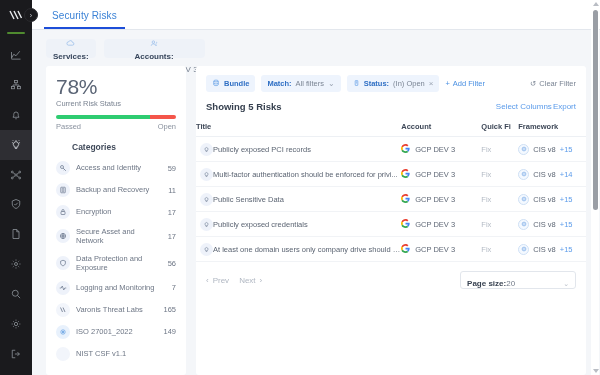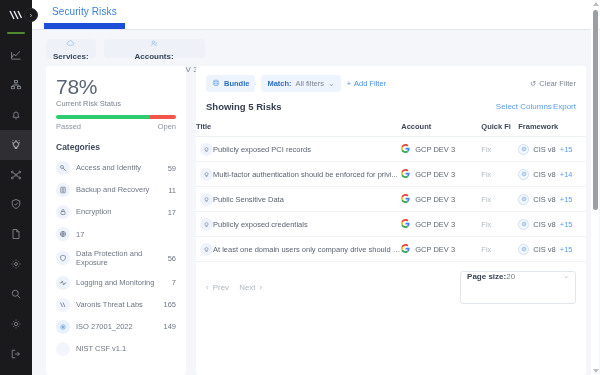--- a/index.html
+++ b/index.html
@@ -49,21 +49,21 @@
   .content { flex: 1 1 auto; height: 375px; display: flex; flex-direction: column; background: #f4f6f9; min-width:0; }
 
   .topbar {
     height: 30px; background: #ffffff;
     border-bottom: 1px solid #e3e7ed;
     display: flex; align-items: flex-end; padding-left: 12px;
     flex: 0 0 30px;
   }
   .tab {
     font-size: 10px; color: #3b82d6; padding: 0 8px 6px 8px;
-    border-bottom: 6px solid #1d4ed8; letter-spacing: .1px;
+    border-bottom: 2px solid #1d4ed8; letter-spacing: .1px;
   }
 
   .filterbar {
     height: 36px; flex: 0 0 36px;
     display: flex; align-items: center; gap: 8px;
     padding: 0 14px;
   }
   .fchip {
     height: 19px; border-radius: 4px; background: #eef2f8;
     display: inline-flex; align-items: center; gap: 4px;
@@ -83,21 +83,21 @@
     border-radius: 3px; padding: 10px 10px 12px 10px;
     overflow: hidden;
   }
   .pct { font-size: 21px; color: #5a6475; font-weight: 300; line-height: 1.05; letter-spacing: -0.3px; }
   .pct-sub { font-size: 7.5px; color: #7b8492; margin-top: 1px; }
   .meter { height: 4px; border-radius: 2px; margin-top: 7px; display: flex; overflow: hidden; }
   .meter .g { background: #2ecc71; }
   .meter .r { background: #f4554a; }
   .meter-lbls { display: flex; justify-content: space-between; margin-top: 3px; font-size: 7.5px; color: #8a929f; }
 
-  .sec-title { font-size: 8.5px; font-weight: bold; color: #414b5b; margin: 11px 0 5px 0; display:flex; align-items:center; justify-content: space-between; }
+  .sec-title { font-size: 8.5px; font-weight: bold; color: #414b5b; margin: 11px 0 5px 16px; display:flex; align-items:center; justify-content: space-between; }
 
   .cat-row { display: flex; align-items: center; gap: 6px; padding: 4px 0; }
   .cat-ico {
     width: 14px; height: 14px; border-radius: 50%; background: #eef2fa;
     display: flex; align-items: center; justify-content: center;
     color: #5d6b82; flex: 0 0 14px;
   }
   .cat-ico svg { display:block; }
   .cat-name { flex: 1 1 auto; font-size: 7.5px; color: #6d7685; line-height: 1.25; }
   .cat-num { font-size: 7.5px; color: #6d7685; }
@@ -154,22 +154,22 @@
   .fwbadge {
     width: 11px; height: 11px; border-radius: 50%;
     border: 1px solid #cfe0f5; background:#f4f9ff; flex: 0 0 11px;
     display:flex; align-items:center; justify-content:center; color:#5f9ae0;
   }
   .fwplus { color: #5b9bea; }
 
   .pager { display: flex; align-items: center; padding: 9px 10px; gap: 10px; }
   .pg { font-size: 8px; color: #b0b7c2; display: inline-flex; align-items: center; gap: 4px; }
   .pagesize {
-    border: 1px solid #e2e6ec; border-radius: 3px; height: 33px;
-    display: inline-flex; align-items: flex-start; padding: 0 6px;
+    border: 1px solid #e2e6ec; border-radius: 3px; height: 18px;
+    display: inline-flex; align-items: flex-end; padding: 0 6px;
     font-size: 8px; color: #737c8a;
   }
   .pagesize b { color: #39435220; }
   .pagesize b { color: #394352; font-weight: bold; }
   .pagesize .cv { color: #b6bdc7; font-size: 7px; }
 
   
   .scrollbar {
     position: absolute; right: 1px; top: 0; width: 8px; height: 375px;
     background: #ffffff;
@@ -360,20 +360,21 @@
           <span class="cat-num">17</span>
         </div>
 
         <div class="cat-row">
           <span class="cat-ico">
             <svg width="8" height="8" viewBox="0 0 16 16" fill="none" stroke="currentColor" stroke-width="1.3">
               <circle cx="8" cy="8" r="5.2"></circle>
                 <path d="M2.8 8 h10.4 M8 2.8 c2 2.2 2 8.2 0 10.4 M8 2.8 c-2 2.2-2 8.2 0 10.4"></path>
             </svg>
           </span>
+          <span class="cat-name">Secure Asset and Network</span>
           <span class="cat-num">17</span>
         </div>
 
         <div class="cat-row">
           <span class="cat-ico">
             <svg width="8" height="8" viewBox="0 0 16 16" fill="none" stroke="currentColor" stroke-width="1.3">
               <path d="M8 2.5 L12.8 4.4 v3.8 c0 2.8-2.4 4.8-4.8 5.5 -2.4-.7-4.8-2.7-4.8-5.5 V4.4 z"></path>
             </svg>
           </span>
           <span class="cat-name">Data Protection and Exposure</span>
@@ -435,20 +436,31 @@
             </span>
             <b>Bundle</b>
           </div>
 
           <div class="bchip">
             <b>Match:</b>
             <span class="gray">All filters</span>
             <span class="x">⌄</span>
           </div>
 
+          <div class="bchip">
+            <span>
+              <svg width="7" height="8" viewBox="0 0 16 16" fill="none" stroke="#4a90e2" stroke-width="1.3">
+                <rect x="5" y="2.5" width="6" height="11" rx="1"></rect>
+                  <path d="M6.8 5.5 h2.4 M6.8 8 h2.4"></path>
+              </svg>
+            </span>
+            <b>Status:</b>
+            <span class="gray">(In) Open</span>
+            <span class="x">×</span>
+          </div>
 
           <div class="plain-link">
             <span>+</span>
             <span>Add Filter</span>
           </div>
 
           <div class="spacer"></div>
 
           <div class="plain-link" style="color:#7b8594">
             <span>↺</span>

